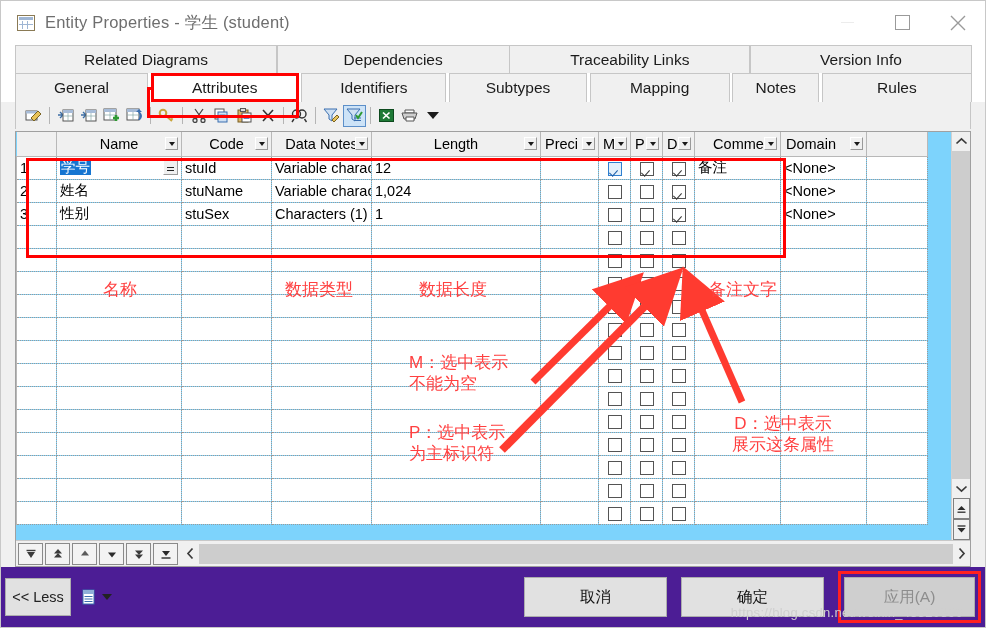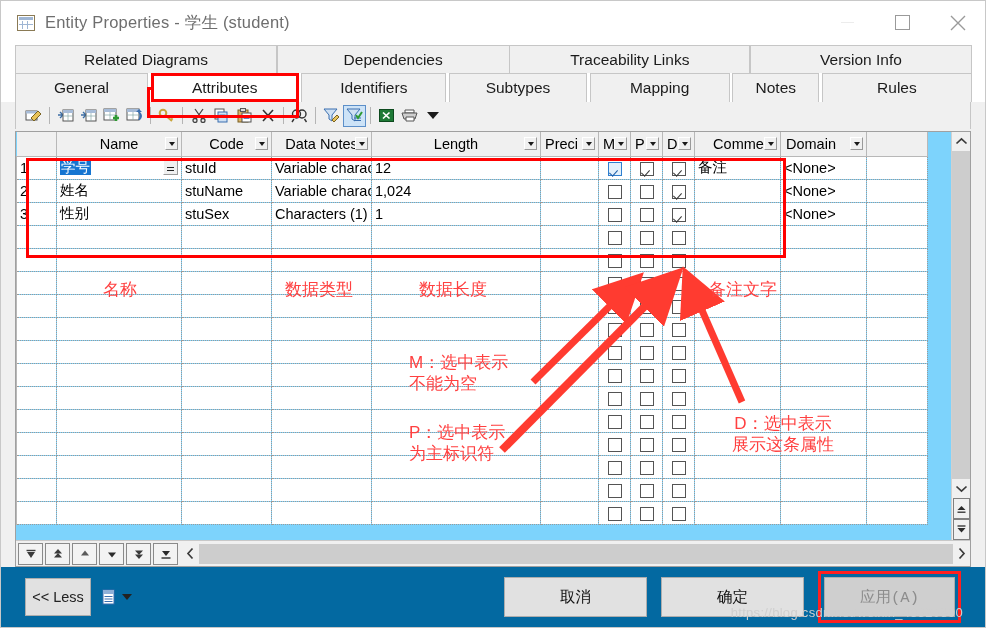--- a/index.html
+++ b/index.html
@@ -147,34 +147,34 @@
   .navbtn {
     width:25px; height:22px; border:1px solid #8a8a8a; background:#f3f3f3;
     margin-left:2px; display:flex; align-items:center; justify-content:center;
   }
   .hsb { flex:1 1 auto; display:flex; align-items:center; height:22px; margin-left:4px; }
   .hsb-arrow { width:17px; height:22px; display:flex; align-items:center; justify-content:center; background:#f0f0f0;}
   .hthumb { flex:1 1 auto; height:20px; background:#cdcdcd; }
 
   
   .footer {
-    flex:0 0 60px; background:#0369a1; display:flex; align-items:center;
-    padding:0 24px; position:relative;
+    flex:0 0 60px; background:#4c1d95; display:flex; align-items:center;
+    padding:0 4px; position:relative;
   }
   .btn {
     background:#e1e1e1; border:1px solid #adadad; height:40px;
     font-size:15.5px; color:#111; display:flex; align-items:center; justify-content:center;
   }
   .btn.less { width:66px; height:38px; font-size:14.5px; color:#222; }
   .print-ic { margin-left:10px; display:flex; align-items:center; gap:5px; }
   .caret-dn { width:0;height:0;border-left:5px solid transparent;border-right:5px solid transparent;border-top:6px solid #222; }
   .footer-right { margin-left:auto; display:flex; align-items:center; gap:14px; }
   .btn.w150 { width:143px; }
   .btn.apply { background:#cfcfcf; color:#8d8d8d; }
-  .applywrap { border:3px solid #ff2020; padding:3px; display:flex;font-family:Liberation Mono, monospace; }
+  .applywrap { border:3px solid #ff2020; padding:3px; display:flex; }
   .watermark {
     position:absolute; right:22px; bottom:7px; font-size:13px; color:#cfcfcf;
     letter-spacing:.3px; pointer-events:none; white-space:nowrap;
   }
 
   
   .overlay { position:absolute; left:0; top:0; width:986px; height:628px; pointer-events:none; }
   .ann {
     position:absolute; color:#ff4040; font-size:17px; line-height:21px; white-space:pre;
   }

